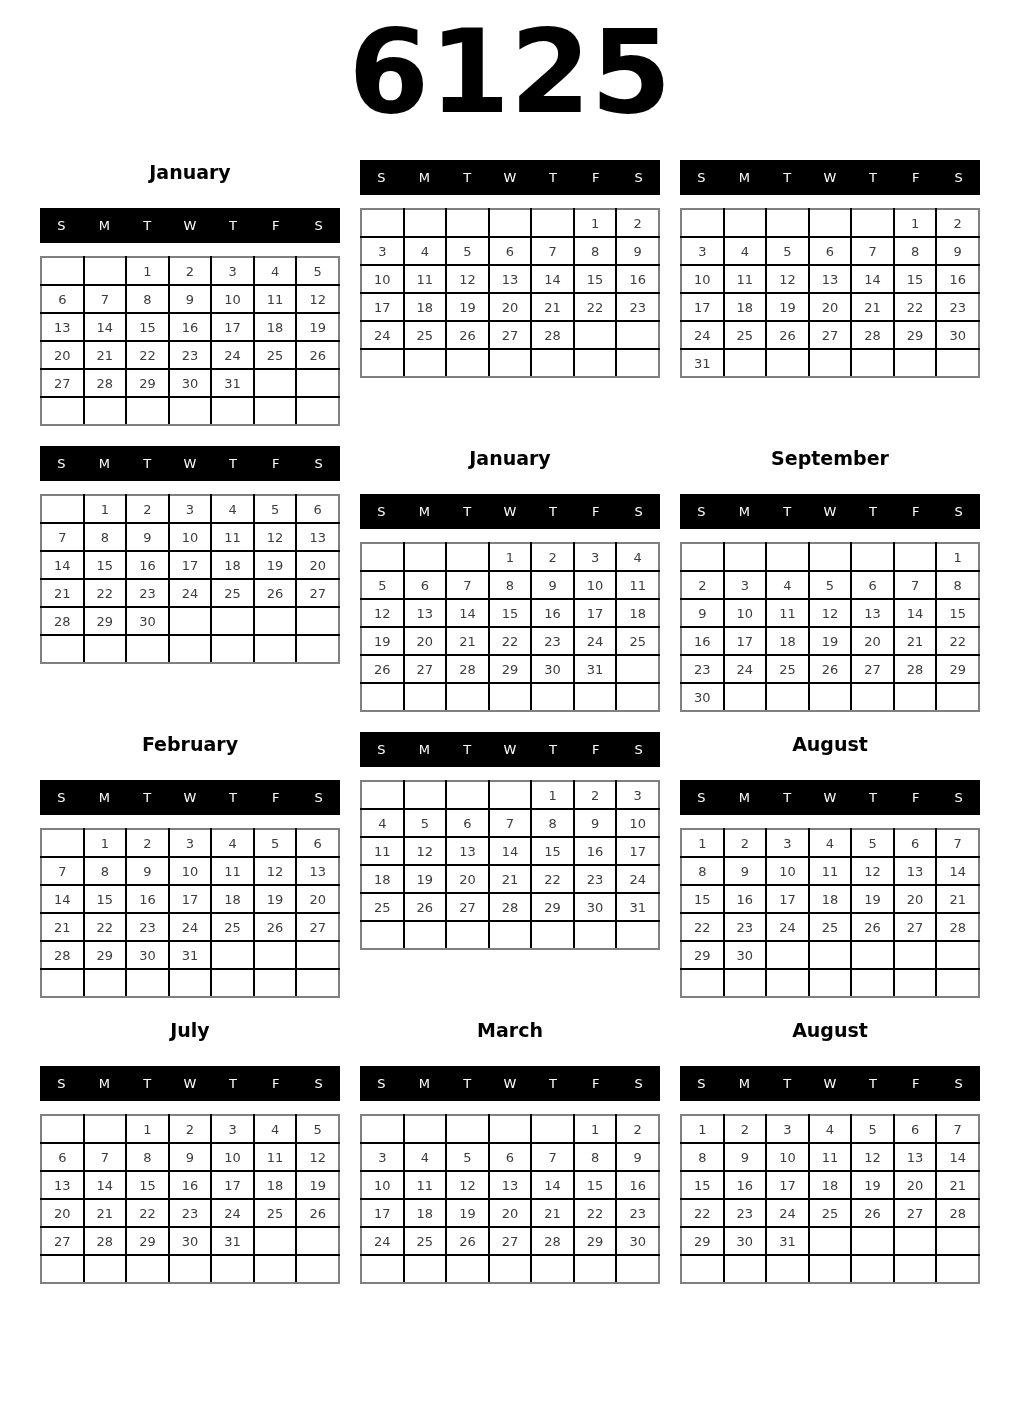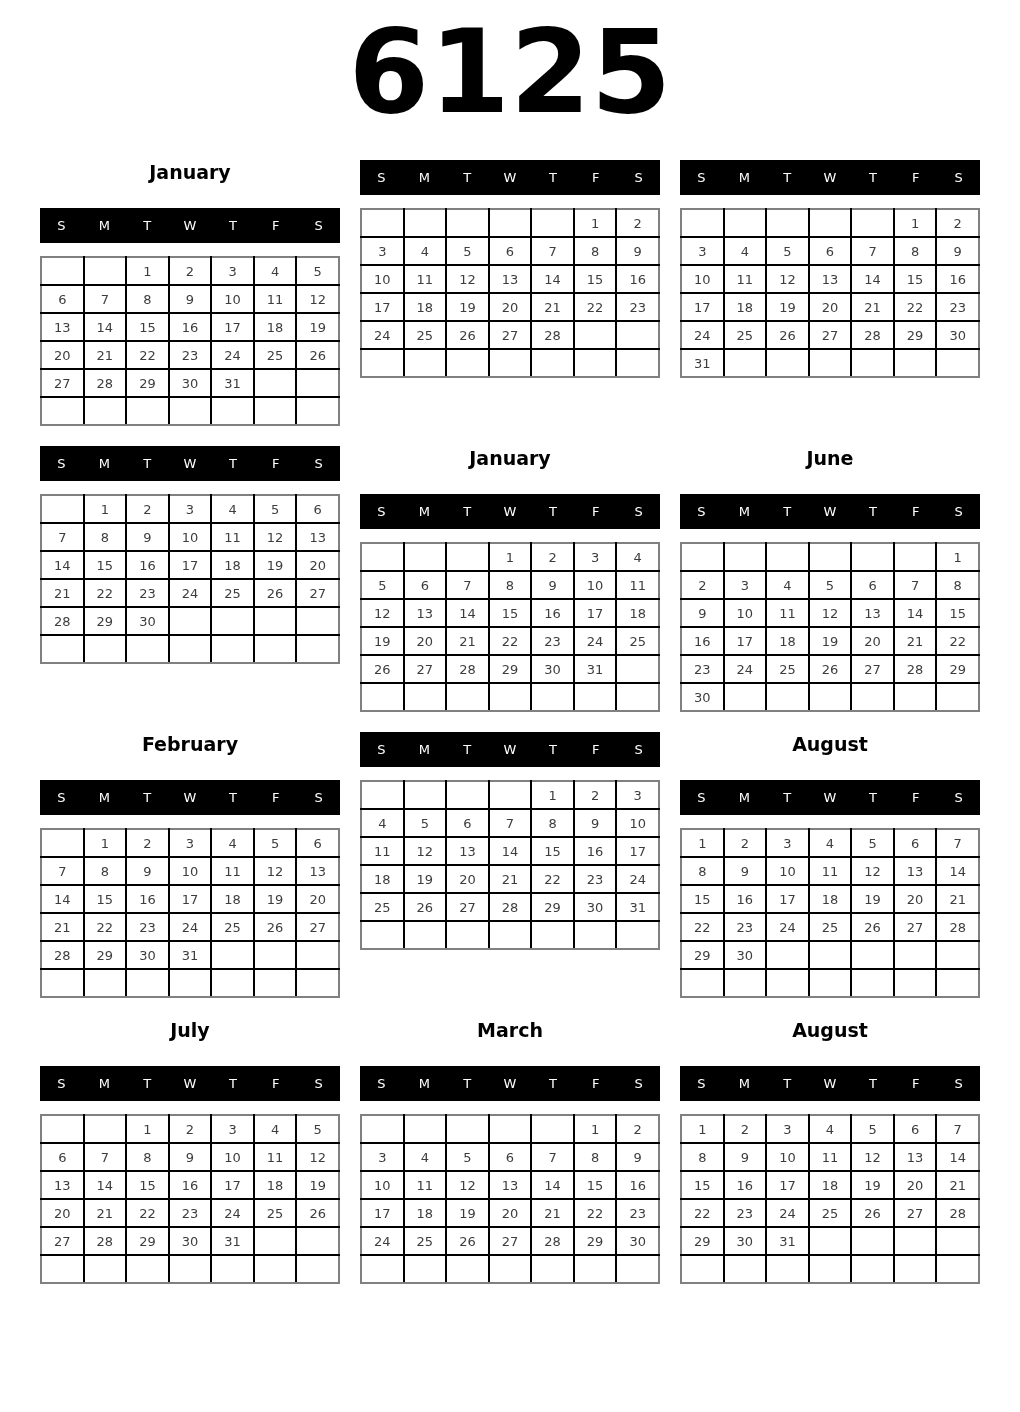--- a/index.html
+++ b/index.html
@@ -430,21 +430,21 @@
             <td></td>
             <td></td>
             <td></td>
             <td></td>
           </tr>
         </tbody>
     </table>
   </div>
 
   <div class="month-block">
-    <div class="month-title">June</div>
+    <div class="month-title">September</div>
     <div class="weekday-header">
         <div class="dow">S</div>
         <div class="dow">M</div>
         <div class="dow">T</div>
         <div class="dow">W</div>
         <div class="dow">T</div>
         <div class="dow">F</div>
         <div class="dow">S</div>
       </div>
     <table class="date-grid">

